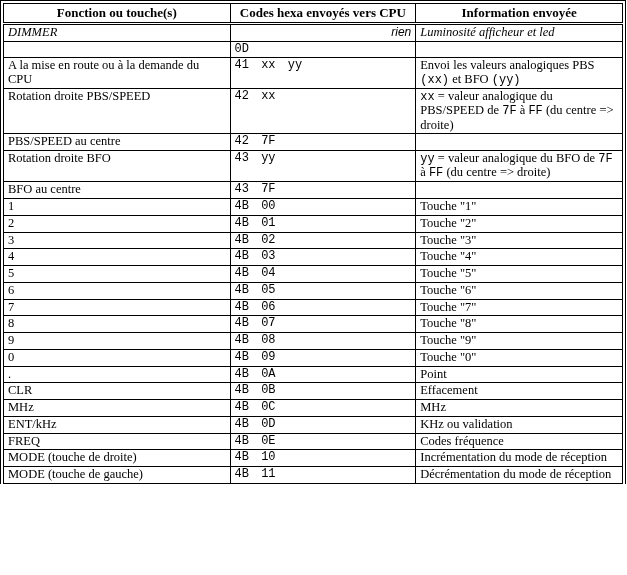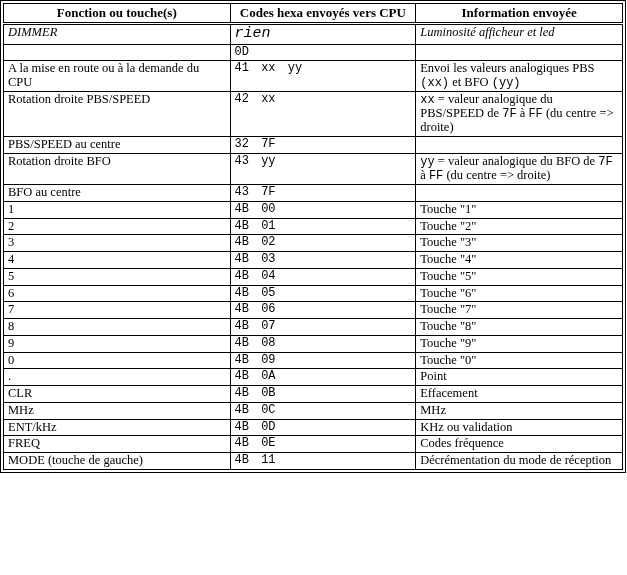--- a/index.html
+++ b/index.html
@@ -50,23 +50,24 @@
     font-family: "Liberation Mono", "DejaVu Sans Mono", monospace;
     font-size: 12px;
     word-spacing: 5px;
   }
   span.mono {
     font-family: "Liberation Mono", "DejaVu Sans Mono", monospace;
     font-size: 12px;
   }
   tr.italic td { font-style: italic; }
   tr.italic td.c2 {
-    font-family: Liberation Mono, monospace;
-    font-size: 15px;
+    font-family: Liberation Sans, sans-serif;
+    font-size: 12px;
     word-spacing: normal;
+    text-align: right;
   }
 </style>
 </head>
 <body>
 
 <div class="page">
   <div class="table-frame">
     <table class="codes">
       <colgroup>
         <col class="w1">
@@ -96,21 +97,21 @@
             <td class="c2">41 xx yy</td>
             <td class="c3"><span>Envoi les valeurs analogiques PBS </span><span class="mono">(xx)</span><span> et BFO </span><span class="mono">(yy)</span></td>
           </tr>
           <tr>
             <td class="c1"><span>Rotation droite PBS/SPEED</span></td>
             <td class="c2">42 xx</td>
             <td class="c3"><span class="mono">xx</span><span> = valeur analogique du PBS/SPEED de </span><span class="mono">7F</span><span> à </span><span class="mono">FF</span><span> (du centre =&gt; droite)</span></td>
           </tr>
           <tr>
             <td class="c1"><span>PBS/SPEED au centre</span></td>
-            <td class="c2">32 7F</td>
+            <td class="c2">42 7F</td>
             <td class="c3"></td>
           </tr>
           <tr>
             <td class="c1"><span>Rotation droite BFO</span></td>
             <td class="c2">43 yy</td>
             <td class="c3"><span class="mono">yy</span><span> = valeur analogique du BFO de </span><span class="mono">7F</span><span> à </span><span class="mono">FF</span><span> (du centre =&gt; droite)</span></td>
           </tr>
           <tr>
             <td class="c1"><span>BFO au centre</span></td>
             <td class="c2">43 7F</td>
@@ -183,20 +184,25 @@
           </tr>
           <tr>
             <td class="c1"><span>ENT/kHz</span></td>
             <td class="c2">4B 0D</td>
             <td class="c3"><span>KHz ou validation</span></td>
           </tr>
           <tr>
             <td class="c1"><span>FREQ</span></td>
             <td class="c2">4B 0E</td>
             <td class="c3"><span>Codes fréquence</span></td>
+          </tr>
+          <tr>
+            <td class="c1"><span>MODE (touche de droite)</span></td>
+            <td class="c2">4B 10</td>
+            <td class="c3"><span>Incrémentation du mode de réception</span></td>
           </tr>
           <tr>
             <td class="c1"><span>MODE (touche de gauche)</span></td>
             <td class="c2">4B 11</td>
             <td class="c3"><span>Décrémentation du mode de réception</span></td>
           </tr>
         </tbody>
     </table>
   </div>
 </div>

